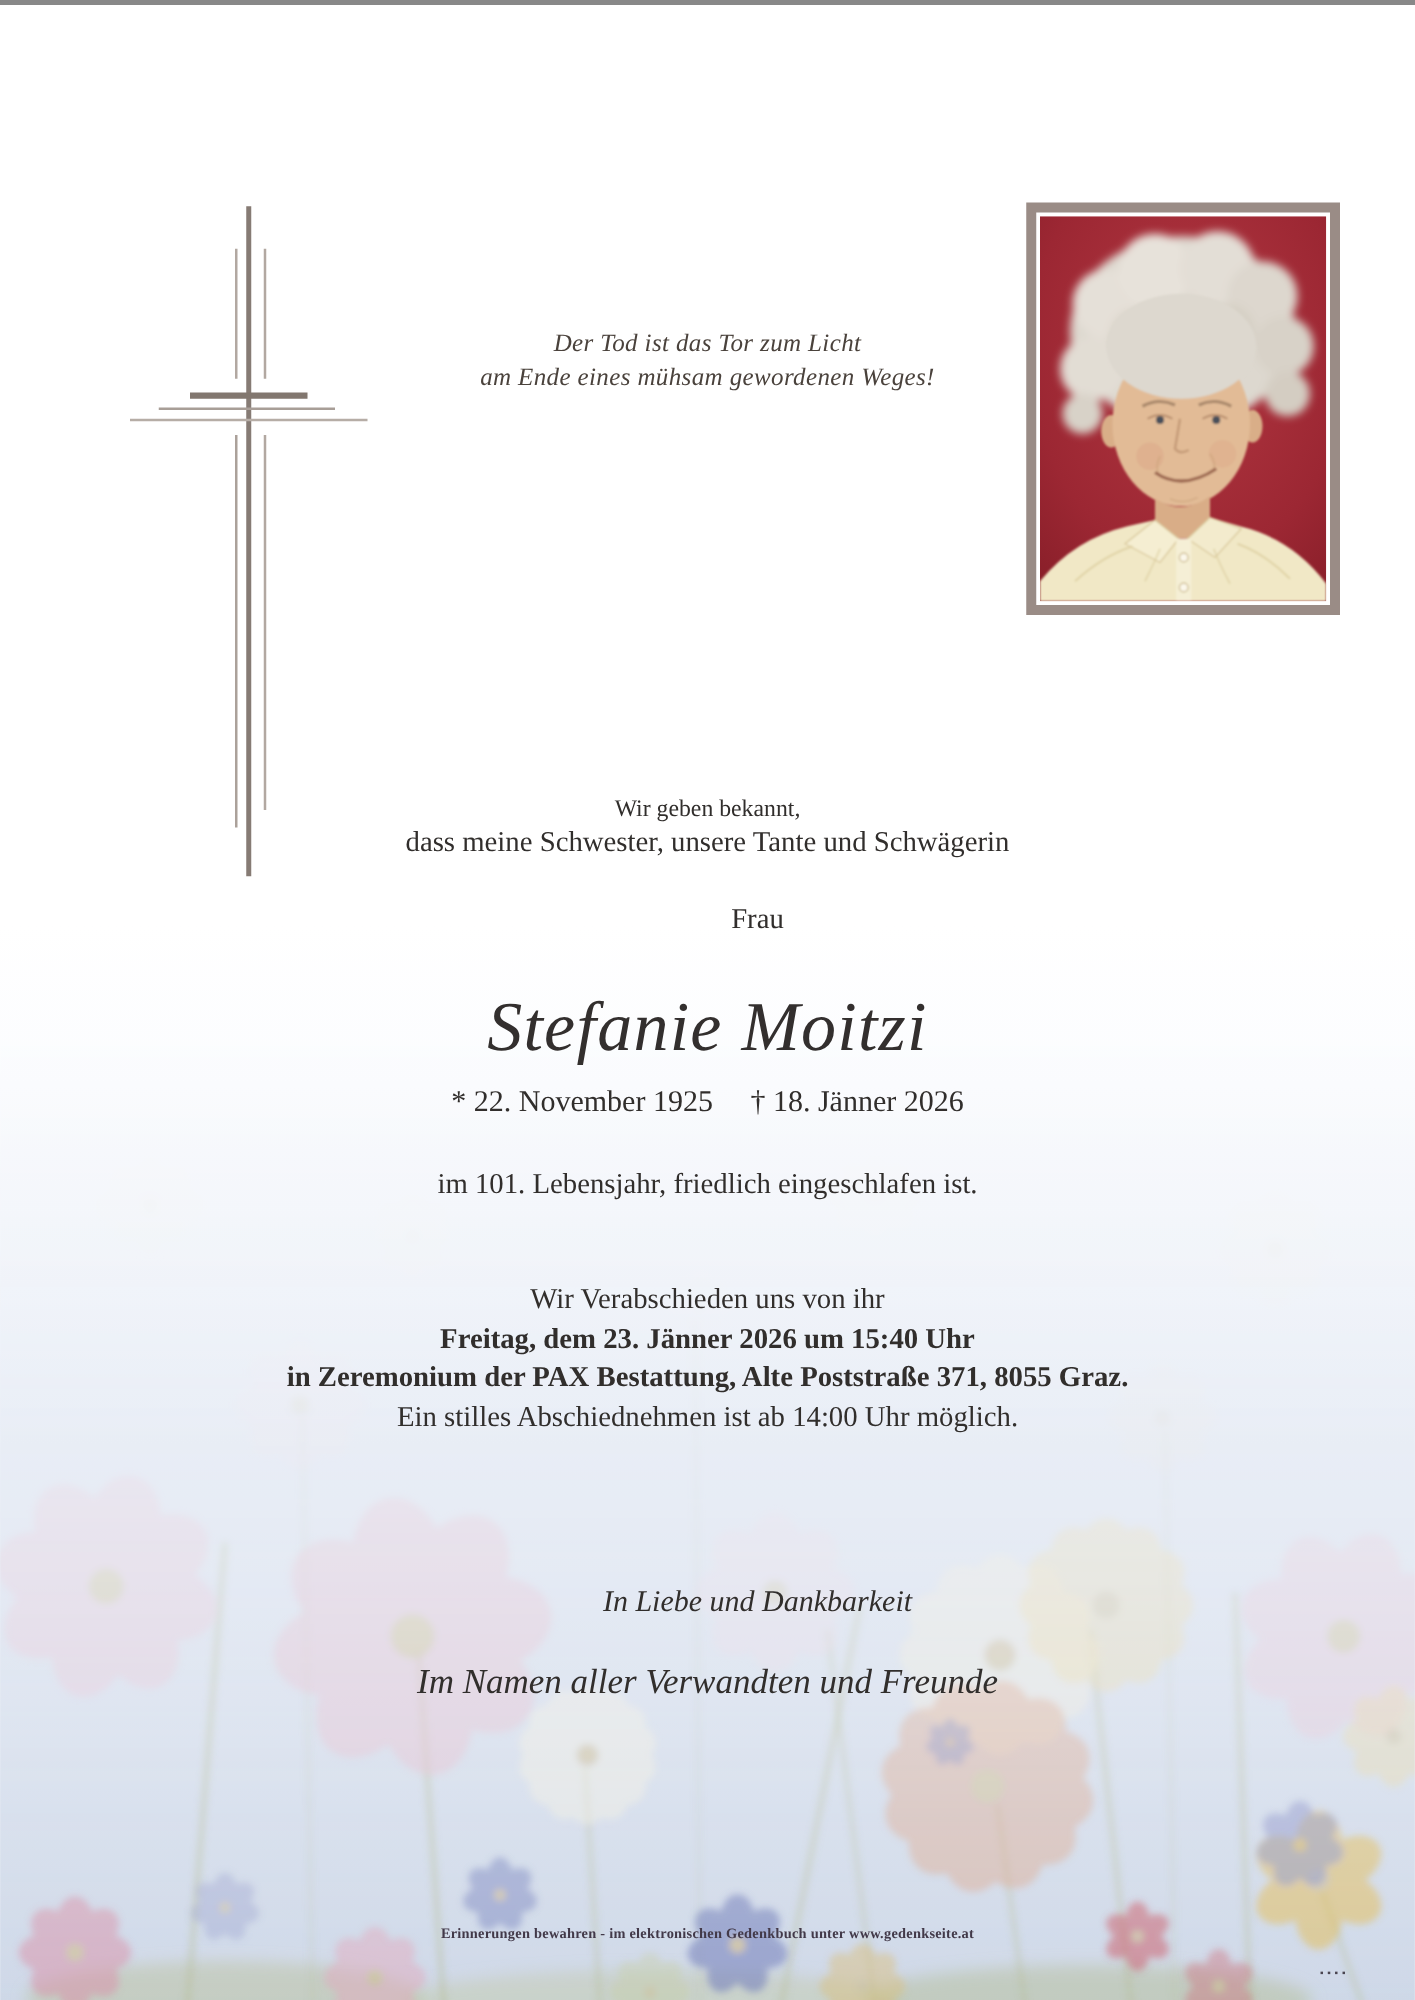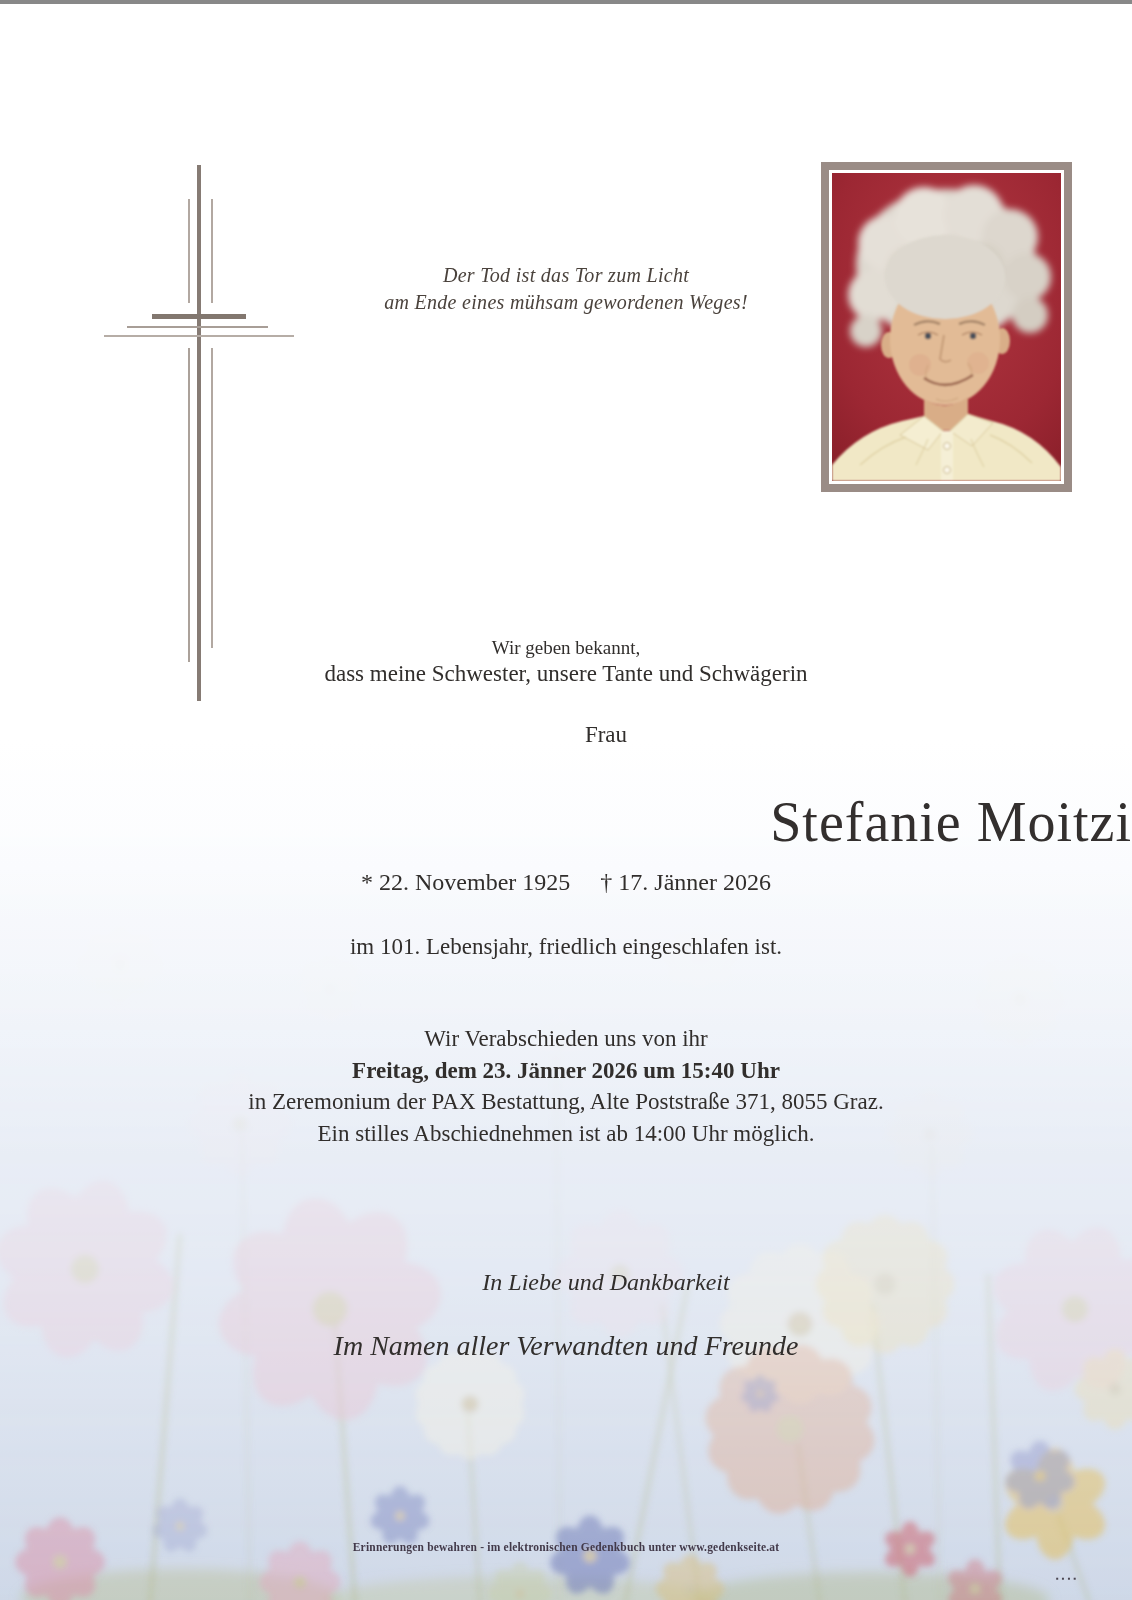--- a/index.html
+++ b/index.html
@@ -36,27 +36,27 @@
   .photo{
     position:absolute;left:821px;top:158px;width:251px;height:330px;
     box-sizing:border-box;border:8px solid #9a8c86;background:#ffffff;padding:3px;
   }
   .photo svg{display:block;width:100%;height:100%;}
   
   .tline{position:absolute;left:0;width:1132px;text-align:center;line-height:1.15;}
   .t-intro1{top:633px;font-size:19px;}
   .t-intro2{top:657px;font-size:23px;}
   .t-frau  {top:718px;font-size:23px;padding-left:40px;}
-  .t-name  {top:786px;font-size:56px;letter-spacing:1px;color:#332f2e;text-align:right;}
+  .t-name  {top:786px;font-size:56px;font-style:italic;letter-spacing:1px;color:#332f2e;}
   .t-dates {top:865px;font-size:24px;}
   .t-dates .gap{display:inline-block;width:30px;}
   .t-age   {top:930px;font-size:23px;}
   .t-fw1   {top:1022px;font-size:23px;}
   .t-fw2   {top:1054px;font-size:23px;font-weight:bold;}
-  .t-fw3   {top:1085px;font-size:23px;font-weight:normal;}
+  .t-fw3   {top:1085px;font-size:23px;font-weight:bold;}
   .t-fw4   {top:1117px;font-size:23px;}
   .t-cl1   {top:1265px;font-size:24px;font-style:italic;padding-left:40px;}
   .t-cl2   {top:1326px;font-size:28px;font-style:italic;}
   .t-mem   {top:1537px;font-size:11.5px;font-weight:bold;color:#423949;letter-spacing:.2px;}
   .corner-mark{
     position:absolute;left:1056px;top:1571px;width:50px;
     font-size:8px;color:#4a4550;letter-spacing:3px;text-align:left;line-height:1;
   }
 </style>
 </head>
@@ -509,21 +509,21 @@
         <path d="M152 294 Q143 277 139 266" stroke="#dcce9f" stroke-width="1.4" fill="none" opacity="0.7"></path>
       </g>
     </svg>
   </div>
 
   <div class="tline t-intro1">Wir geben bekannt,</div>
   <div class="tline t-intro2">dass meine Schwester, unsere Tante und Schwägerin</div>
   <div class="tline t-frau">Frau</div>
   <div class="tline t-name">Stefanie Moitzi</div>
   <div class="tline t-dates">
-    <span>* 22. November 1925</span><span class="gap"></span><span>† 17. Jänner 2026</span>
+    <span>* 22. November 1925</span><span class="gap"></span><span>† 18. Jänner 2026</span>
   </div>
   <div class="tline t-age">im 101. Lebensjahr, friedlich eingeschlafen ist.</div>
 
   <div class="tline t-fw1">Wir Verabschieden uns von ihr</div>
   <div class="tline t-fw2">Freitag, dem 23. Jänner 2026 um 15:40 Uhr</div>
   <div class="tline t-fw3">in Zeremonium der PAX Bestattung, Alte Poststraße 371, 8055 Graz.</div>
   <div class="tline t-fw4">Ein stilles Abschiednehmen ist ab 14:00 Uhr möglich.</div>
 
   <div class="tline t-cl1">In Liebe und Dankbarkeit</div>
   <div class="tline t-cl2">Im Namen aller Verwandten und Freunde</div>

